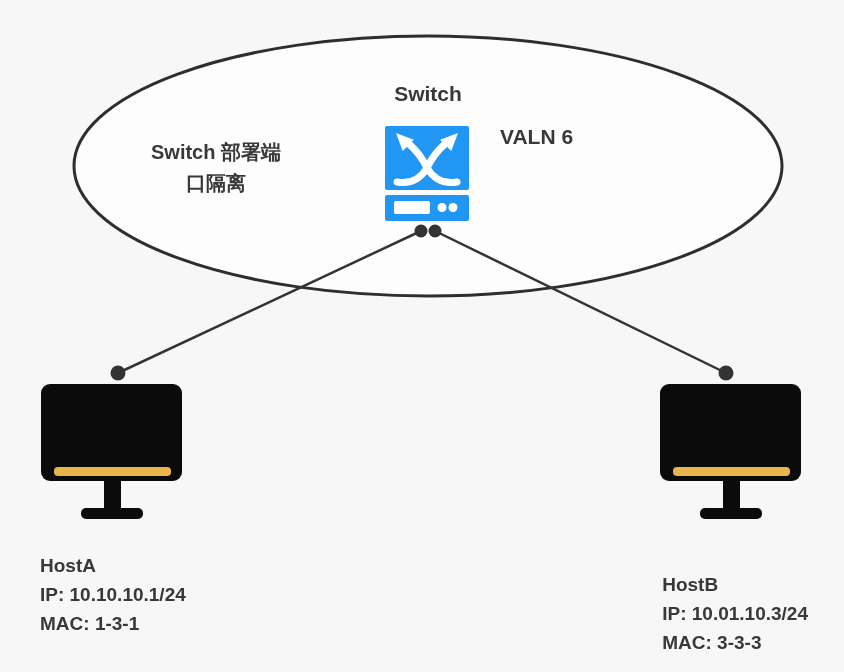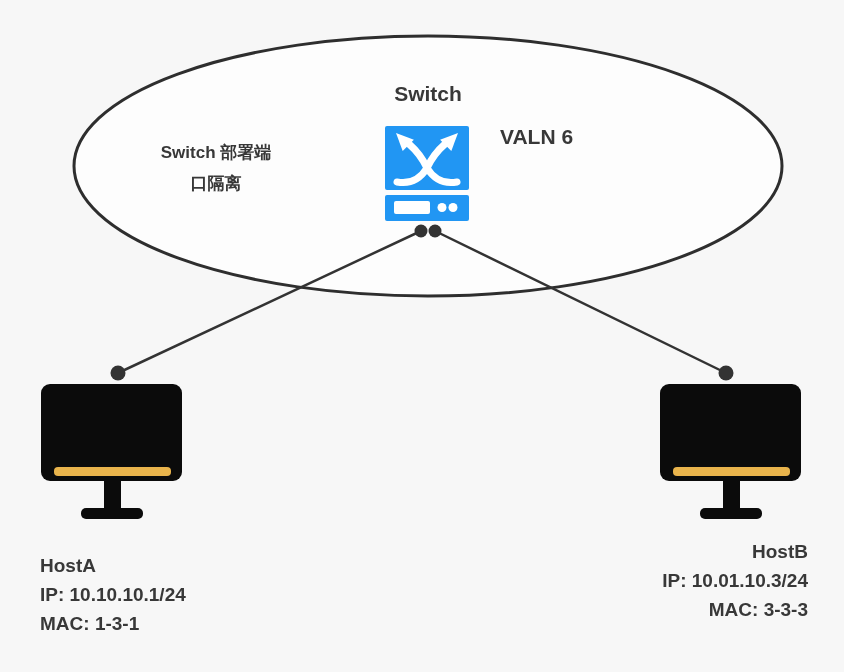--- a/index.html
+++ b/index.html
@@ -13,30 +13,30 @@
     overflow:hidden;
   }
   .abs { position:absolute; }
   .diagram-layer { position:absolute; left:0; top:0; }
   .switch-title {
     left:338px; top:82px; width:180px;
     text-align:center; font-size:21px;
   }
   .left-label {
     left:106px; top:137px; width:220px;
-    text-align:center; font-size:17px; line-height:31px;
+    text-align:center; font-size:20px; line-height:31px;
     white-space:pre-line;
   }
   .vlan-info {
     left:500px; top:123px;
     font-size:21px; line-height:28px;
   }
   .host-text { font-size:19px; line-height:29px; }
   .host-text-a { left:40px; top:551px; text-align:left; }
-  .host-text-b { right:36px; top:537px; text-align:right; }
+  .host-text-b { right:36px; top:570px; text-align:left; }
 </style>
 </head>
 <body>
 
 <div class="stage">
 
   <svg class="diagram-layer" width="844" height="672" viewBox="0 0 844 672">
     <ellipse cx="428" cy="166" rx="354" ry="130" fill="var(--ellipse_fill)" stroke="var(--ellipse_stroke)" stroke-width="3"></ellipse>
     <line x1="421" y1="231" x2="118" y2="373" stroke="var(--line)" stroke-width="2.5" stroke-linecap="round"></line>
     <line x1="435" y1="231" x2="726" y2="373" stroke="var(--line)" stroke-width="2.5" stroke-linecap="round"></line>

